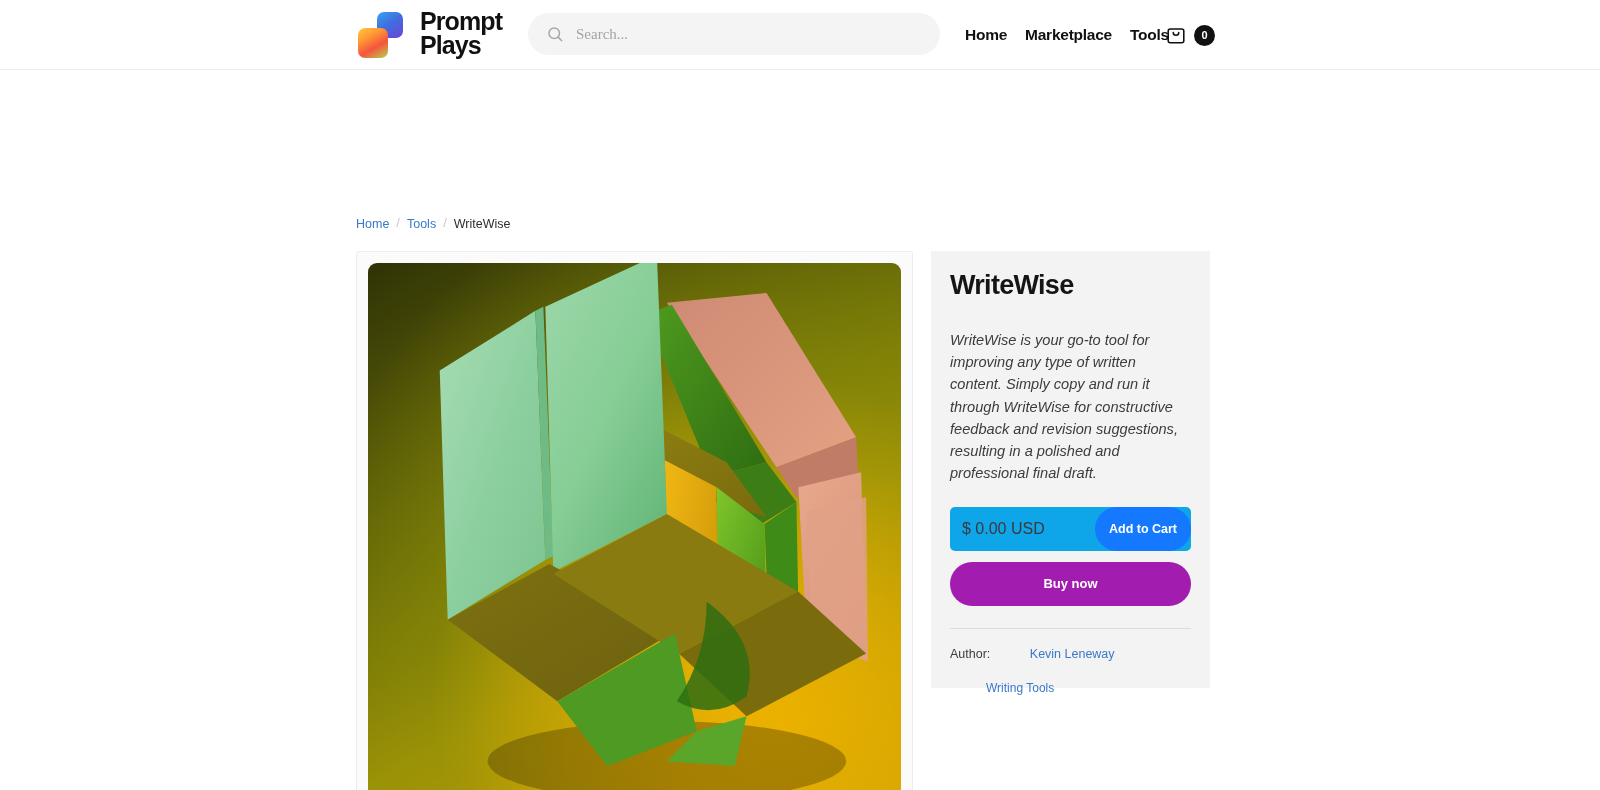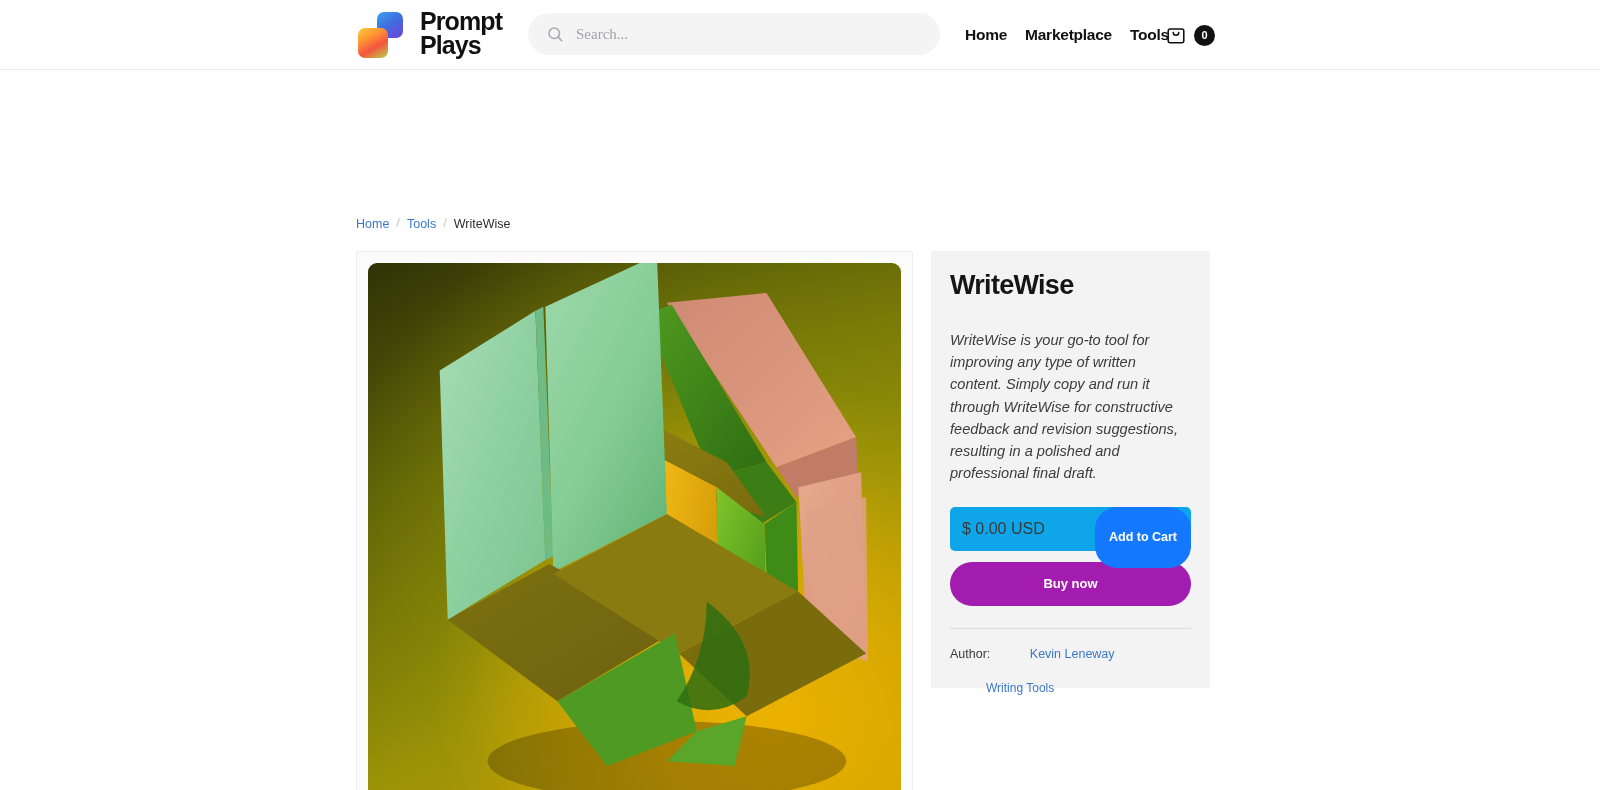--- a/index.html
+++ b/index.html
@@ -204,21 +204,21 @@
     border-radius: 5px;
     display: flex;
     align-items: center;
     padding-left: 12px;
     font-size: 16px;
     color: #3a3a3a;
   }
   .add-cart {
     position: absolute;
     right: 0; top: 0;
-    width: 96px; height: 61px;
+    width: 96px; height: 44px;
     background: #1479ff;
     border: none;
     border-radius: 22px;
     color: #ffffff;
     font-family: "Liberation Sans", sans-serif;
     font-size: 12.5px;
     font-weight: 700;
     cursor: pointer;
   }
   .buy-now {

